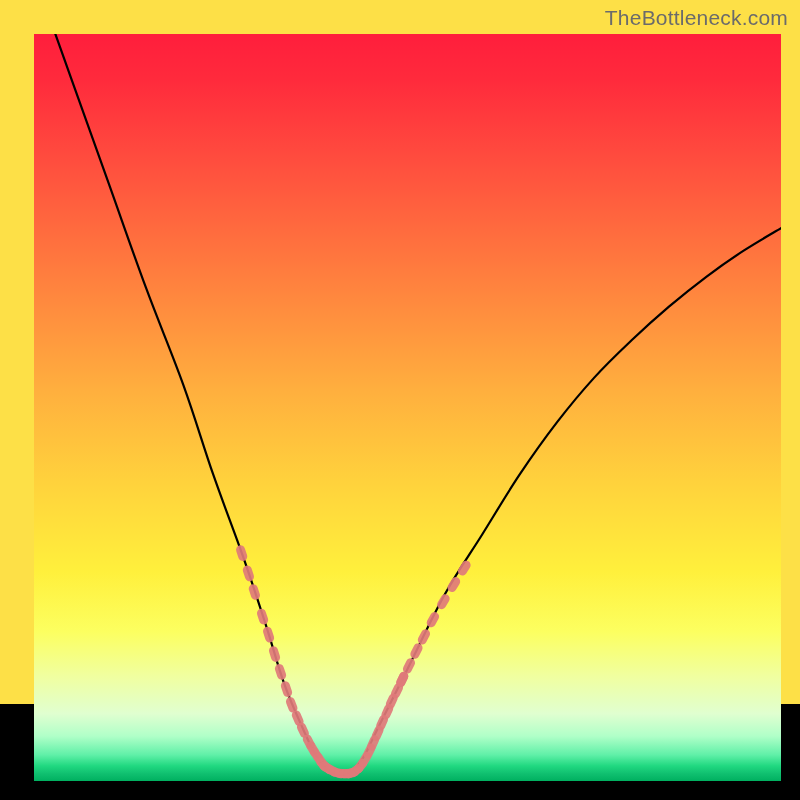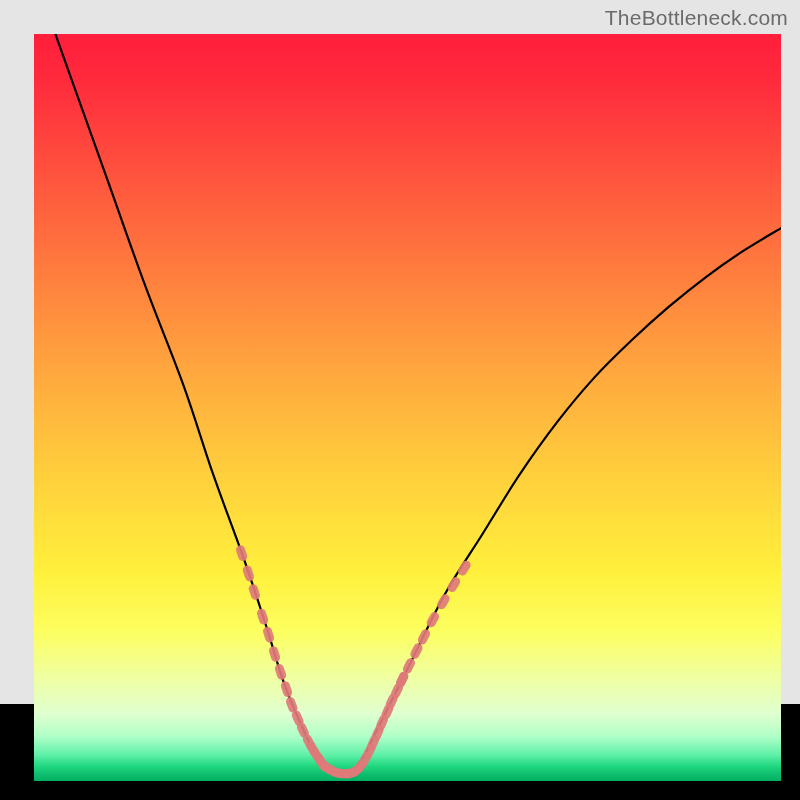--- a/index.html
+++ b/index.html
@@ -10,21 +10,21 @@
     background: #000000;
     overflow: hidden;
     font-family: Arial, Helvetica, sans-serif;
   }
   .frame {
     position: absolute;
     left: 0;
     top: 0;
     width: 800px;
     height: 704px;
-    background: #e5e5e5;
+    background: #fde047;
   }
   .plot-area {
     position: absolute;
     left: 34px;
     top: 34px;
     width: 747px;
     height: 747px;
   }
   .gradient {
     position: absolute;

